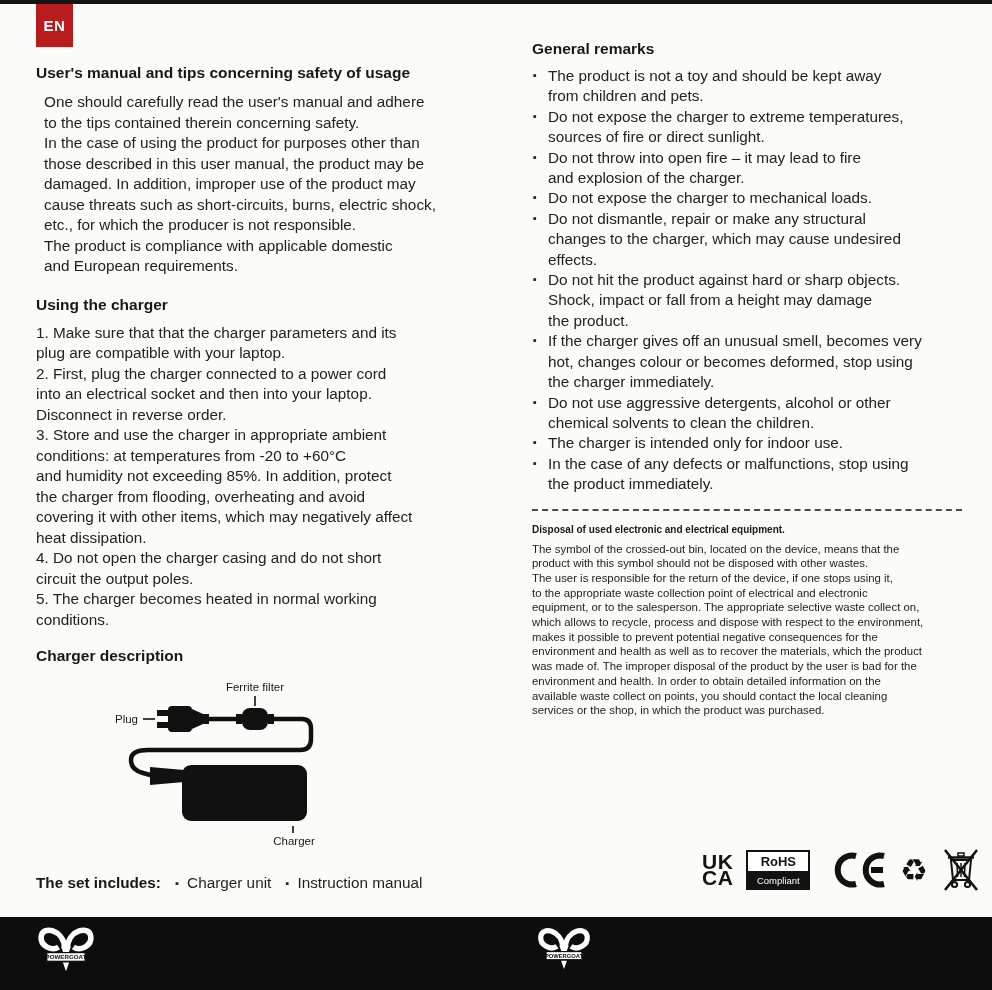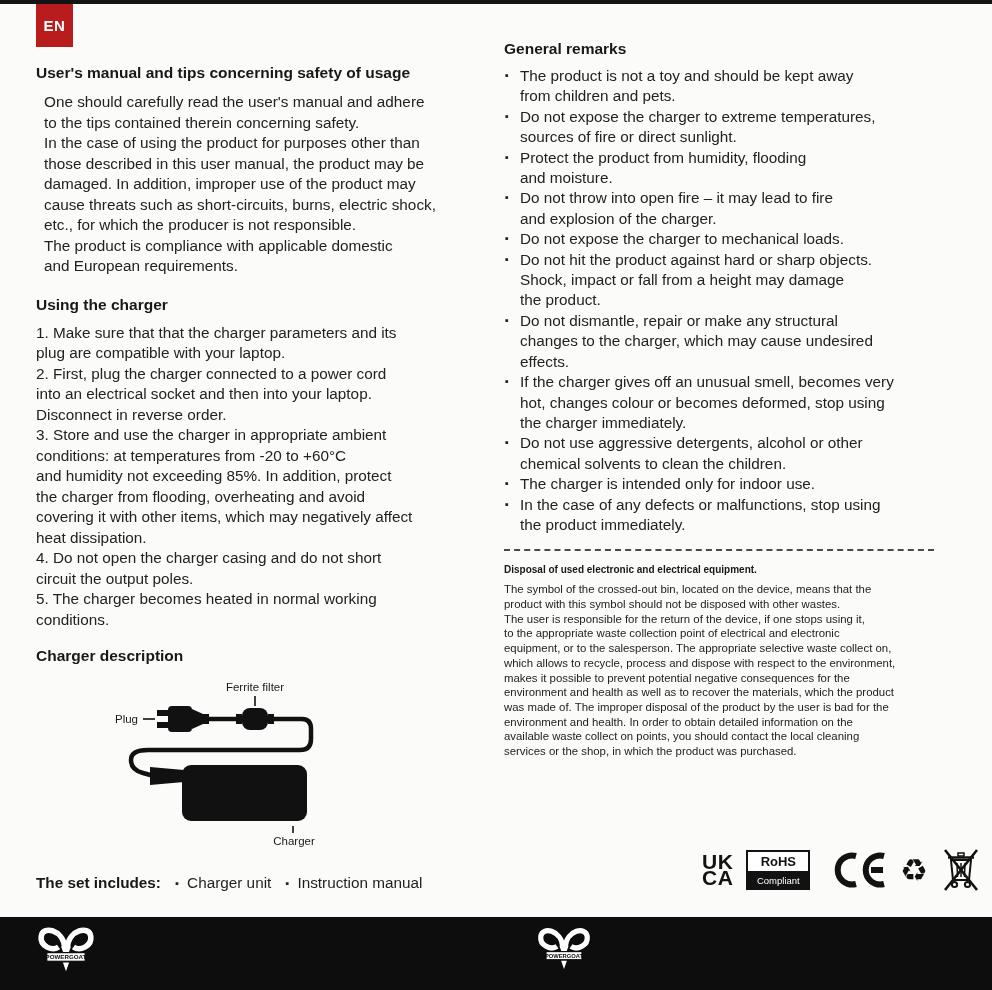--- a/index.html
+++ b/index.html
@@ -9,21 +9,21 @@
     font-family:"Liberation Sans","DejaVu Sans",sans-serif;
     color:#1f1f1f;
   }
   .top-rule{position:absolute;top:0;left:0;width:100%;height:4px;background:#141414;}
   .en-badge{
     position:absolute;top:4px;left:36px;width:37px;height:43px;background:#b91c1c;
     color:#fff;font-weight:bold;font-size:15px;display:flex;align-items:center;justify-content:center;
     letter-spacing:.5px;
   }
   .col-left{position:absolute;left:36px;top:62px;width:434px;}
-  .col-right{position:absolute;left:504px;top:38px;width:430px;}
+  .col-right{position:absolute;left:532px;top:38px;width:430px;}
   h1,h2{font-size:15.5px;font-weight:bold;color:#181818;margin:0;line-height:21px;}
   .body-text{font-size:15.3px;line-height:20.5px;margin:9px 0 0 8px;white-space:pre-line;color:#222;}
   .steps p{font-size:15.3px;line-height:20.5px;margin:0;white-space:pre-line;color:#222;}
   .steps{margin-top:8px;}
   .h-using{margin-top:17px;}
   .h-desc{margin-top:15px;}
   .diagram{display:block;margin:10px 0 0 60px;}
   .set-includes{margin-top:24px;font-size:15.3px;}
   .set-includes .lbl{font-weight:bold;color:#181818;}
   .set-includes .itm{margin-left:10px;}
@@ -129,31 +129,29 @@
   </p>
 </div>
 
 <div class="col-right">
   <h2>General remarks</h2>
   <ul class="remarks-list">
     <li>The product is not a toy and should be kept away
 from children and pets.</li>
     <li>Do not expose the charger to extreme temperatures,
 sources of fire or direct sunlight.</li>
-    <li>Protect the product from humidity, flooding
-and moisture.</li>
     <li>Do not throw into open fire – it may lead to fire
 and explosion of the charger.</li>
     <li>Do not expose the charger to mechanical loads.</li>
+    <li>Do not dismantle, repair or make any structural
+changes to the charger, which may cause undesired
+effects.</li>
     <li>Do not hit the product against hard or sharp objects.
 Shock, impact or fall from a height may damage
 the product.</li>
-    <li>Do not dismantle, repair or make any structural
-changes to the charger, which may cause undesired
-effects.</li>
     <li>If the charger gives off an unusual smell, becomes very
 hot, changes colour or becomes deformed, stop using
 the charger immediately.</li>
     <li>Do not use aggressive detergents, alcohol or other
 chemical solvents to clean the children.</li>
     <li>The charger is intended only for indoor use.</li>
     <li>In the case of any defects or malfunctions, stop using
 the product immediately.</li>
   </ul>
 

